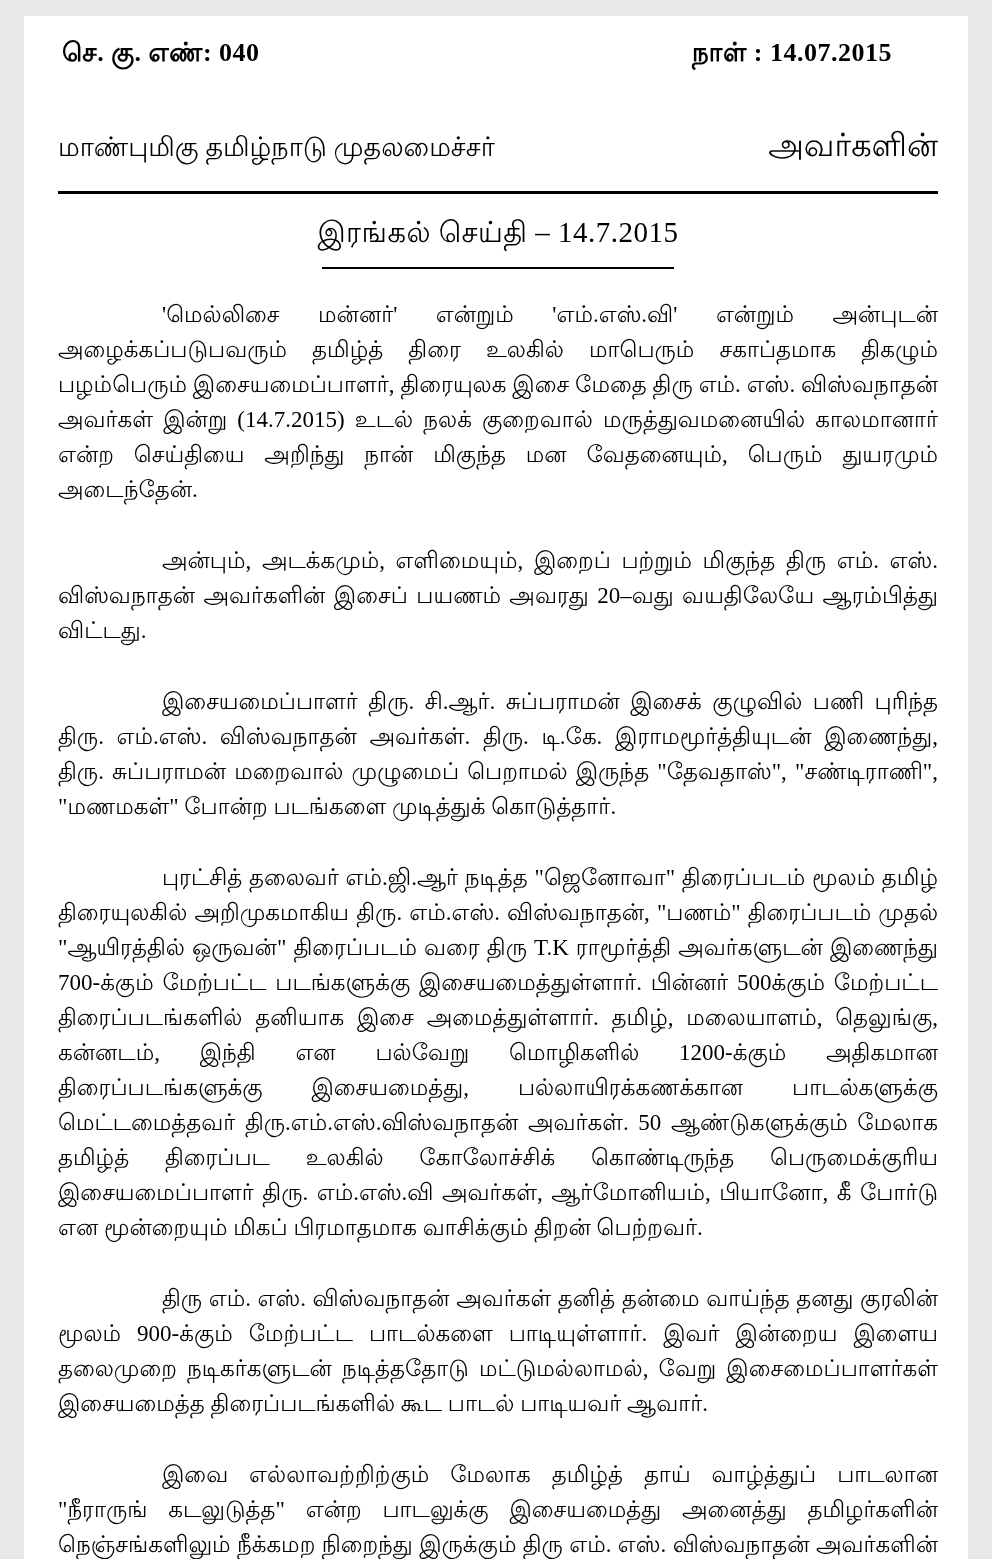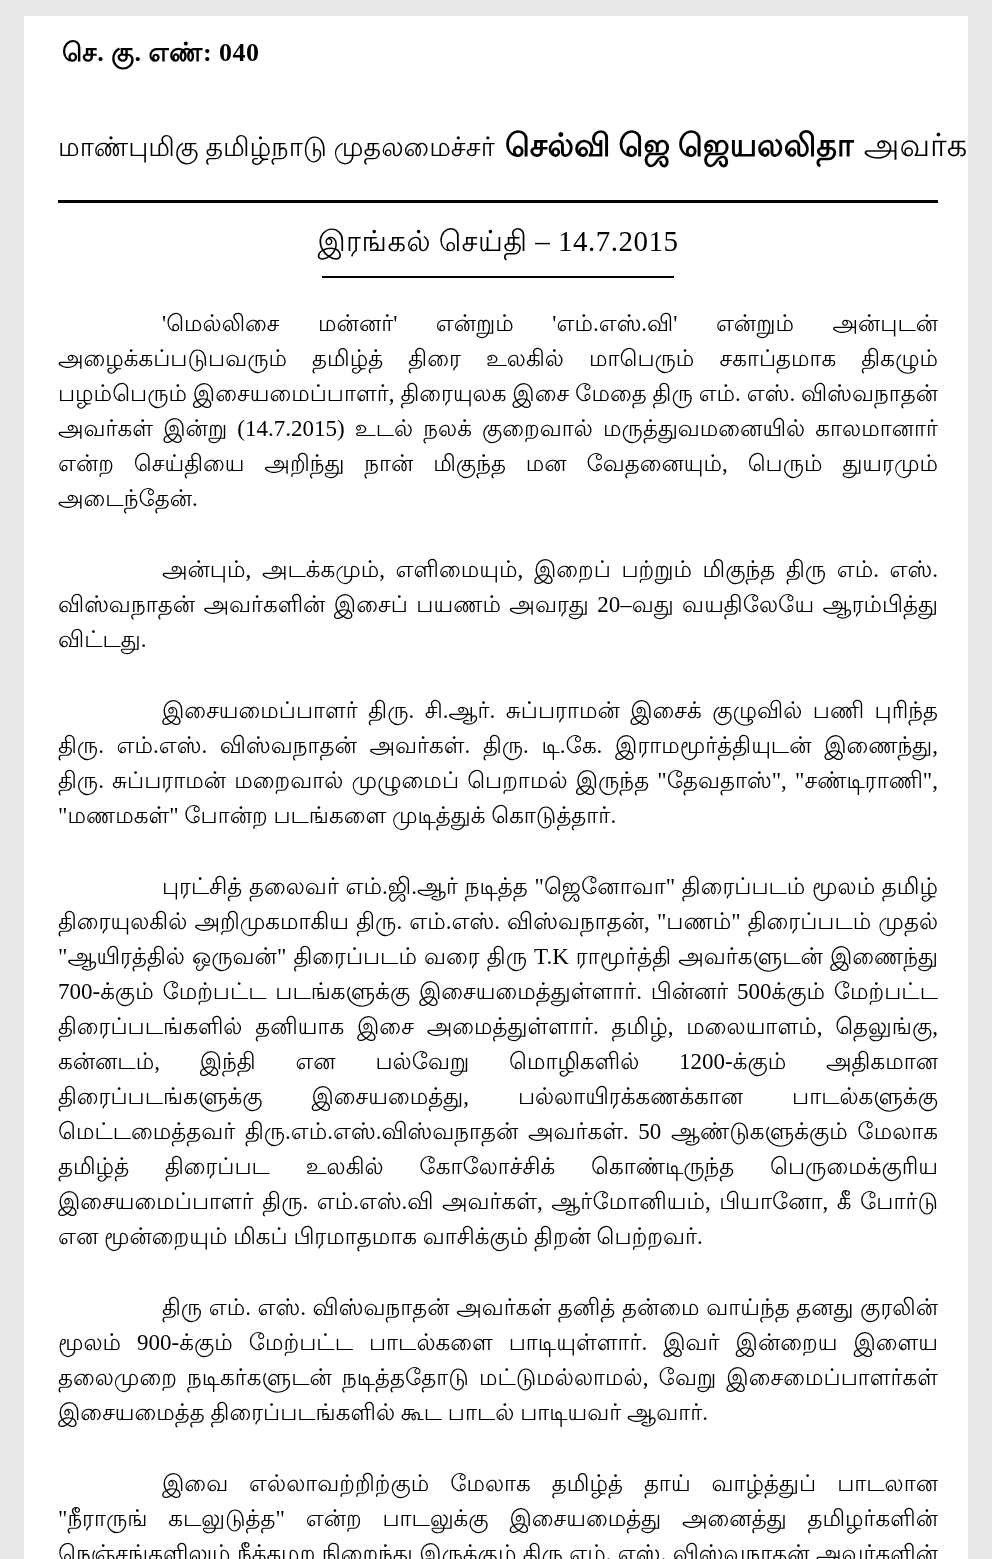--- a/index.html
+++ b/index.html
@@ -25,26 +25,26 @@
     font-size: 26px;
     font-weight: bold;
     letter-spacing: 0.5px;
     padding: 0 6px 0 4px;
   }
   .doc-header .date { padding-right: 40px; }
   
   .title-block {
     margin-top: 56px;
     border-bottom: 3px solid #000;
-    padding-bottom: 32px;
+    padding-bottom: 23px;
     white-space: nowrap;
     display: flex;
     align-items: baseline;
     justify-content: space-between;
-    gap: 10px;
+    gap: 19px;
   }
   .title-block .t-prefix { font-size: 27px; }
   .title-block .t-name   { font-size: 32px; font-weight: bold; }
   .title-block .t-suffix { font-size: 32px; }
   
   .subtitle {
     margin-top: 22px;
     text-align: center;
     font-size: 29px;
     letter-spacing: 0.5px;
@@ -67,25 +67,25 @@
   }
 </style>
 </head>
 <body>
 
 <div class="page">
   <div class="inner">
 
     <div class="doc-header">
       <span class="serial">செ. கு. எண்:   040</span>
+      <span class="date">நாள் : 14.07.2015</span>
     </div>
 
     <div class="title-block">
       <span class="t-prefix">மாண்புமிகு தமிழ்நாடு  முதலமைச்சர்</span>
-      <span class="t-name">செல்வி ஜெ ஜெயலலிதா</span>
       <span class="t-suffix">அவர்களின்</span>
     </div>
 
     <div class="subtitle">இரங்கல் செய்தி –  14.7.2015</div>
     <div class="subtitle-rule"></div>
 
     <div class="doc-body">
       <p>'மெல்லிசை மன்னர்' என்றும் 'எம்.எஸ்.வி' என்றும் அன்புடன் அழைக்கப்படுபவரும் தமிழ்த் திரை உலகில் மாபெரும் சகாப்தமாக திகழும் பழம்பெரும் இசையமைப்பாளர், திரையுலக இசை மேதை  திரு எம். எஸ். விஸ்வநாதன் அவர்கள் இன்று (14.7.2015) உடல் நலக் குறைவால் மருத்துவமனையில் காலமானார் என்ற செய்தியை அறிந்து நான் மிகுந்த மன வேதனையும், பெரும் துயரமும் அடைந்தேன்.</p>
       <p>அன்பும், அடக்கமும், எளிமையும், இறைப் பற்றும் மிகுந்த திரு எம். எஸ். விஸ்வநாதன் அவர்களின் இசைப் பயணம் அவரது 20–வது வயதிலேயே ஆரம்பித்து விட்டது.</p>
       <p>இசையமைப்பாளர் திரு. சி.ஆர். சுப்பராமன் இசைக் குழுவில்  பணி புரிந்த திரு. எம்.எஸ். விஸ்வநாதன் அவர்கள்.  திரு. டி.கே. இராமமூர்த்தியுடன் இணைந்து, திரு. சுப்பராமன் மறைவால் முழுமைப் பெறாமல் இருந்த "தேவதாஸ்", "சண்டிராணி", "மணமகள்" போன்ற படங்களை முடித்துக் கொடுத்தார்.</p>

